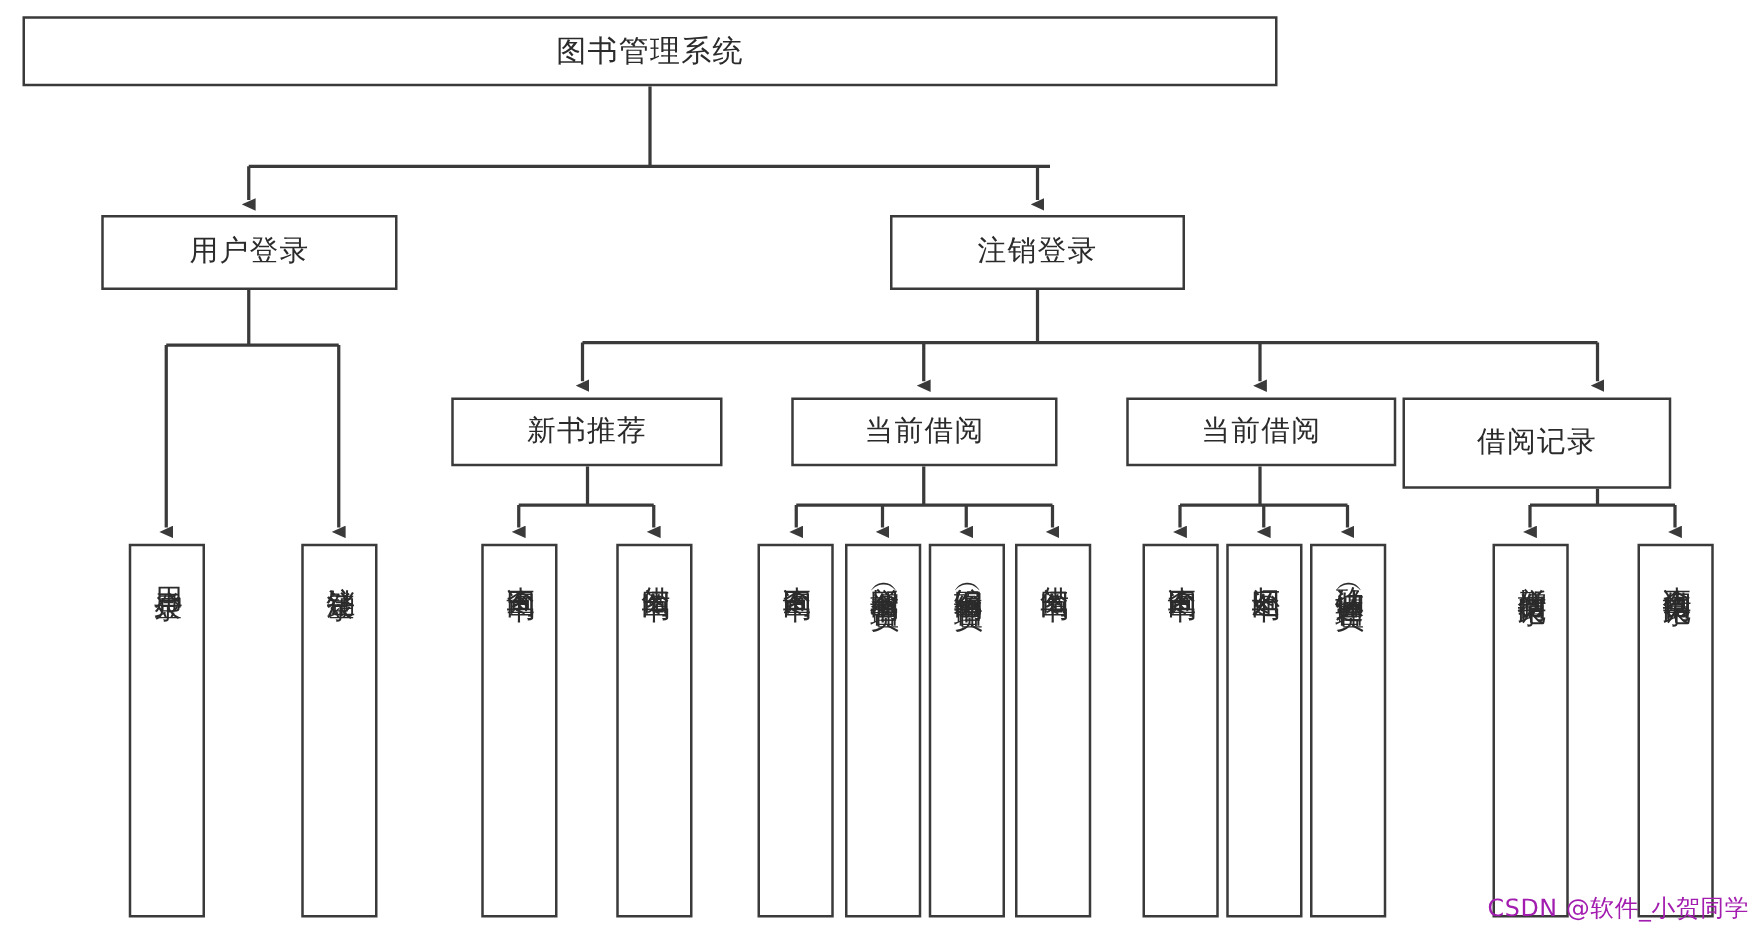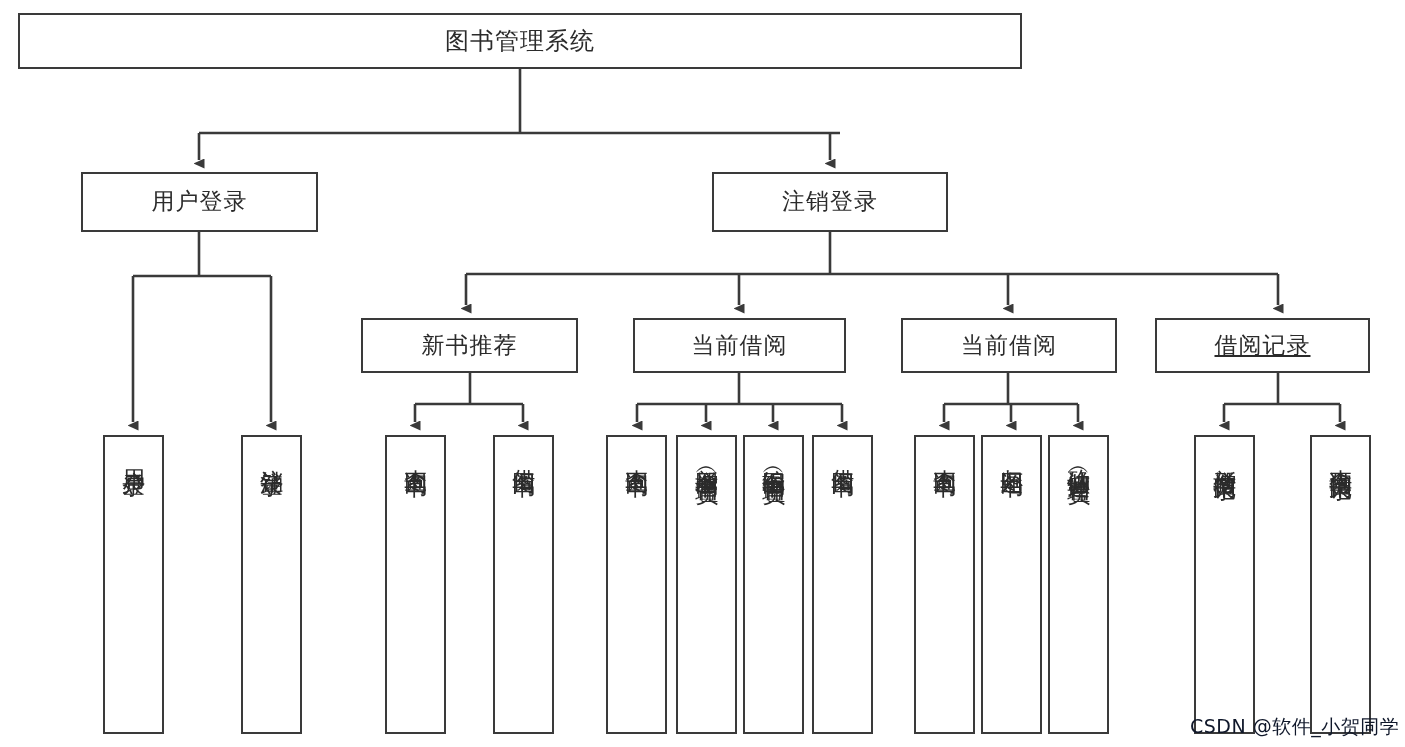--- a/index.html
+++ b/index.html
@@ -55,21 +55,21 @@
   .node.vert .vlabel {
     writing-mode: vertical-rl;
     text-orientation: upright;
     white-space: nowrap;
   }
   .node.root {
     font-size: 24px;
   }
   .watermark {
     position: absolute;
-    color: #0f172a;
+    color: #a21caf;
     font-size: 19px;
     white-space: nowrap;
     letter-spacing: 0.5px;
   }
 </style>
 </head>
 <body>
 
 <div id="canvas">
 
@@ -136,21 +136,21 @@
 
   <div class="node horiz" style="left:361px; top:318px; width:217px; height:55px;">
     <span>新书推荐</span>
   </div>
   <div class="node horiz" style="left:633px; top:318px; width:213px; height:55px;">
     <span>当前借阅</span>
   </div>
   <div class="node horiz" style="left:901px; top:318px; width:216px; height:55px;align-items:center;">
     <span>当前借阅</span>
   </div>
-  <div class="node horiz" style="left:1155px; top:318px; width:215px; height:55px;text-decoration:underline;">
+  <div class="node horiz" style="left:1122px; top:318px; width:215px; height:73px;">
     <span>借阅记录</span>
   </div>
 
   <div class="node vert" style="left:103px; top:435px; width:61px; height:299px;">
     <span class="vlabel">用户登录</span>
   </div>
   <div class="node vert" style="left:241px; top:435px; width:61px; height:299px;">
     <span class="vlabel">注销登录</span>
   </div>
 

